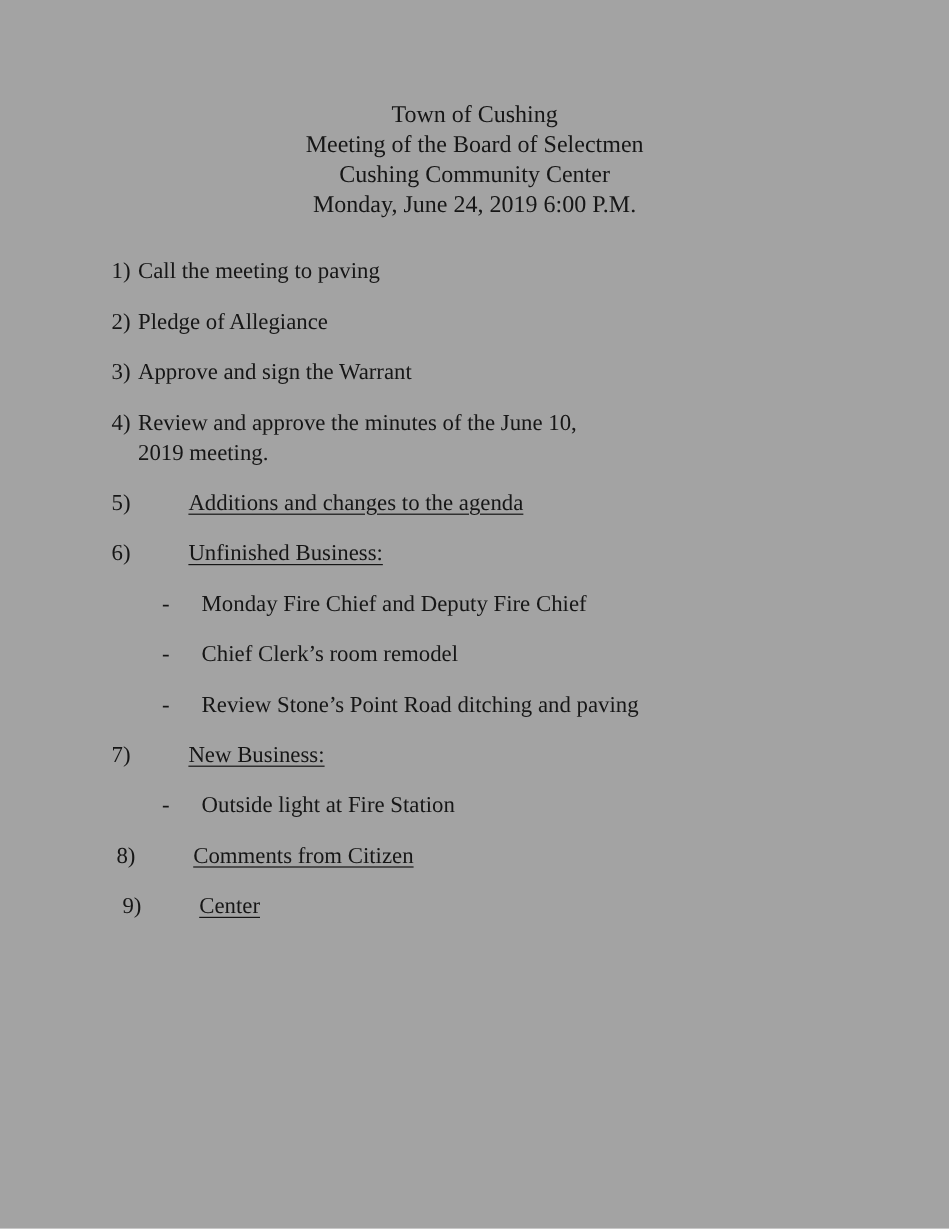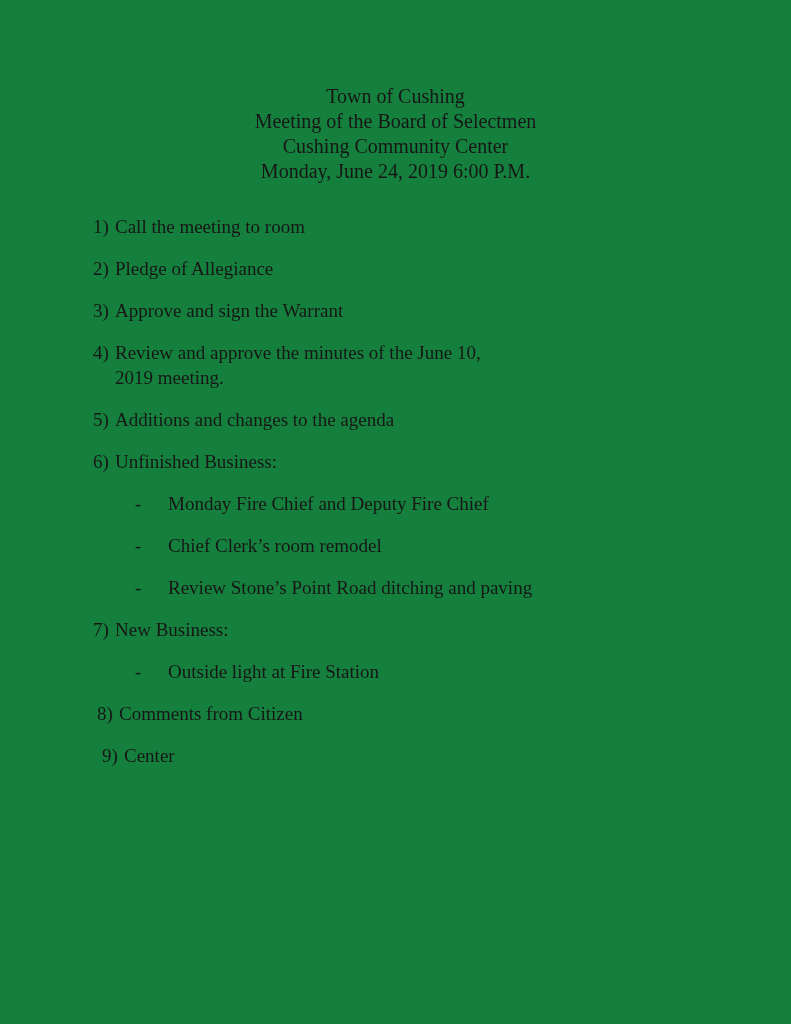--- a/index.html
+++ b/index.html
@@ -4,21 +4,21 @@
 <style>
   html, body {
     margin: 0;
     padding: 0;
     background: #ffffff;
   }
   .page {
     position: relative;
     width: 791px;
     height: 1024px;
-    background: #15803d;
+    background: #a3a3a3;
     font-family: "Liberation Serif", "DejaVu Serif", serif;
     color: #161616;
     overflow: hidden;
     filter: blur(0.2px);
   }
   .title-block {
     padding-top: 84px;
     text-align: center;
     font-size: 20px;
     line-height: 25px;
@@ -37,21 +37,23 @@
   .agenda-item .num {
     flex: 0 0 auto;
     min-width: 16px;
     margin-right: 6px;
     white-space: nowrap;
   }
   .agenda-item .txt {
     max-width: 400px;
   }
   .u {
+    text-decoration: underline;
     text-underline-offset: 3px;
+    margin-left: 42px;
   }
   .sub-item {
     display: flex;
     align-items: flex-start;
     padding-left: 42px;
     margin-bottom: 17px;
   }
   .sub-item .dash {
     flex: 0 0 auto;
     width: 10px;
@@ -69,21 +71,21 @@
     <div>Town of Cushing</div>
     <div>Meeting of the Board of Selectmen</div>
     <div>Cushing Community Center</div>
     <div>Monday, June 24, 2019 6:00 P.M.</div>
   </header>
 
   <main class="agenda">
 
     <div class="agenda-item">
       <span class="num">1)</span>
-      <span class="txt">Call the meeting to room</span>
+      <span class="txt">Call the meeting to paving</span>
     </div>
 
     <div class="agenda-item">
       <span class="num">2)</span>
       <span class="txt">Pledge of Allegiance</span>
     </div>
 
     <div class="agenda-item">
       <span class="num">3)</span>
       <span class="txt">Approve and sign the Warrant</span>

